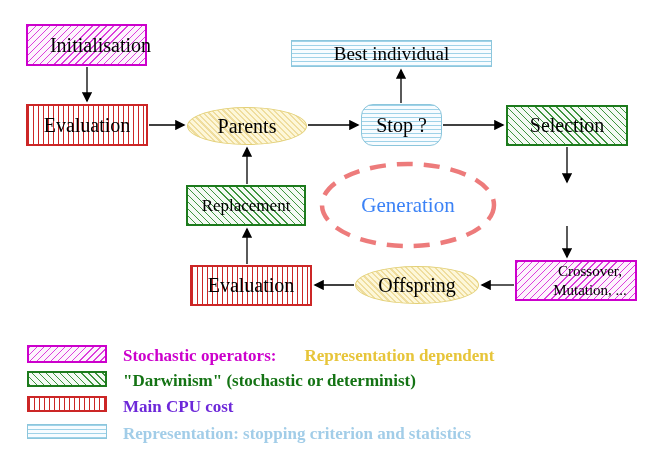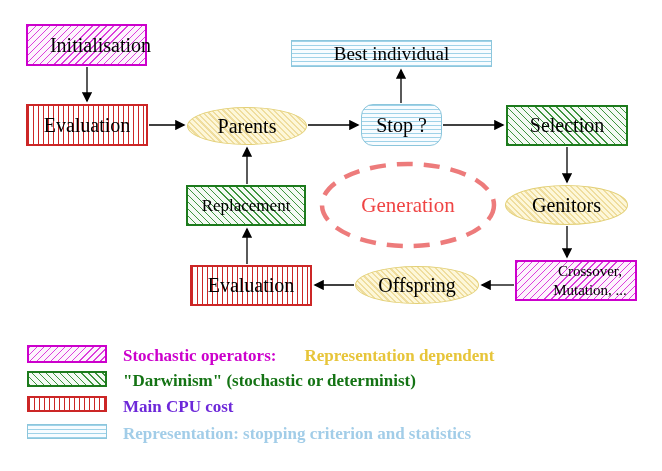--- a/index.html
+++ b/index.html
@@ -31,21 +31,21 @@
   }
   .ellipse-yellow {
     border-radius:50%;
     background: repeating-linear-gradient(45deg, rgba(228,200,110,0.55) 0 1.5px, rgba(0,0,0,0) 1.5px 4px), #fdf7d9;
     border:1.5px solid #e3d077;
   }
   .rounded { border-radius:12px; }
   .arrow-layer { position:absolute; left:0; top:0; pointer-events:none; }
   .gen-label {
     position:absolute; left:321px; top:193px; width:174px; text-align:center;
-    font-size:21px; color:#ef4444;
+    font-size:21px; color:#3b82f6;
   }
   .legend-swatch { position:absolute; left:27px; width:80px; box-sizing:border-box; }
   .legend-text {
     position:absolute; left:123px; font-weight:bold; font-size:17px; white-space:nowrap;
   }
   .lg-magenta { color:#cc00cc; }
   .lg-gold { color:#e7c53a; margin-left:28px; }
   .lg-green { color:#147314; }
   .lg-red { color:#6d28d9; }
   .lg-cyan { color:#a2cde8; }
@@ -81,21 +81,20 @@
   <div class="node stripe-red" style="left:26px; top:104px; width:122px; height:42px;">Evaluation</div>
 
   <div class="node ellipse-yellow" style="left:187px; top:107px; width:120px; height:38px;text-align:right;">Parents</div>
 
   <div class="node stripe-cyan" style="left:291px; top:40px; width:201px; height:27px; font-size:19px;">Best individual</div>
 
   <div class="node stripe-cyan rounded" style="left:361px; top:104px; width:81px; height:42px;">Stop ?</div>
 
   <div class="node hatch-green" style="left:506px; top:105px; width:122px; height:41px;">Selection</div>
 
-  <div class="node ellipse-yellow" style="left:505px; top:185px; width:123px; height:40px;">Genitors</div>
 
   <div class="node hatch-magenta two-line" style="left:515px; top:260px; width:122px; height:41px;">
     <div>
       <div>Crossover,</div>
       <div>Mutation, ...</div>
     </div>
   </div>
 
   <div class="node ellipse-yellow" style="left:355px; top:266px; width:124px; height:38px;">Offspring</div>
 

